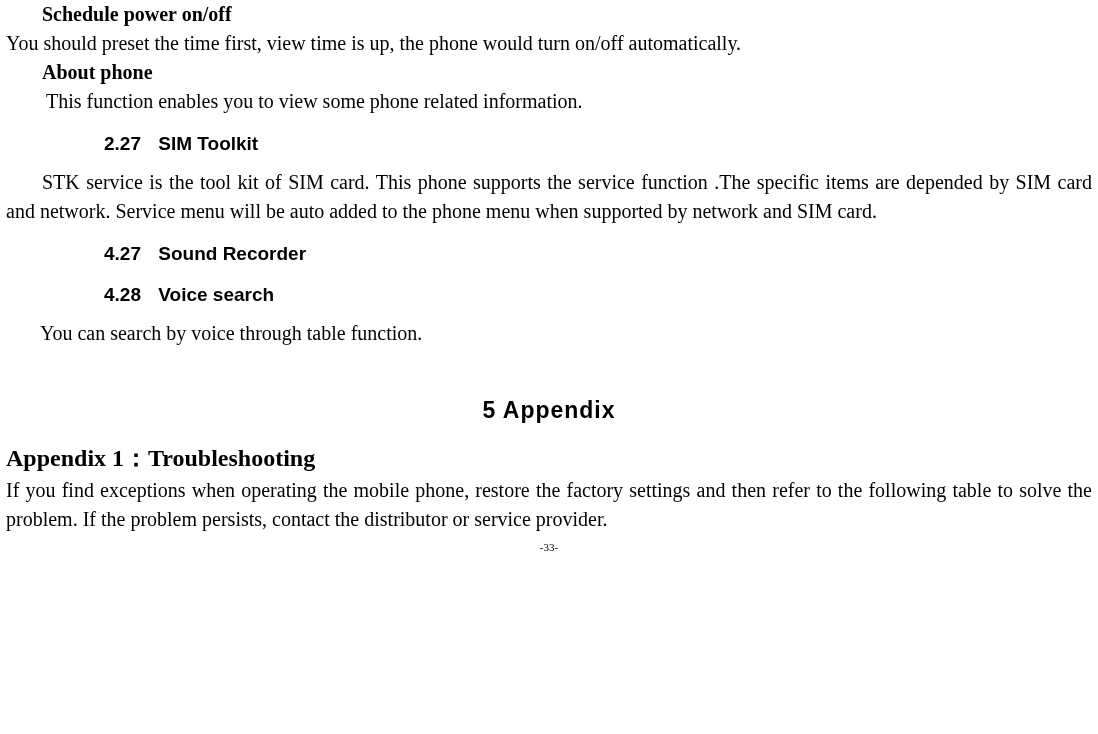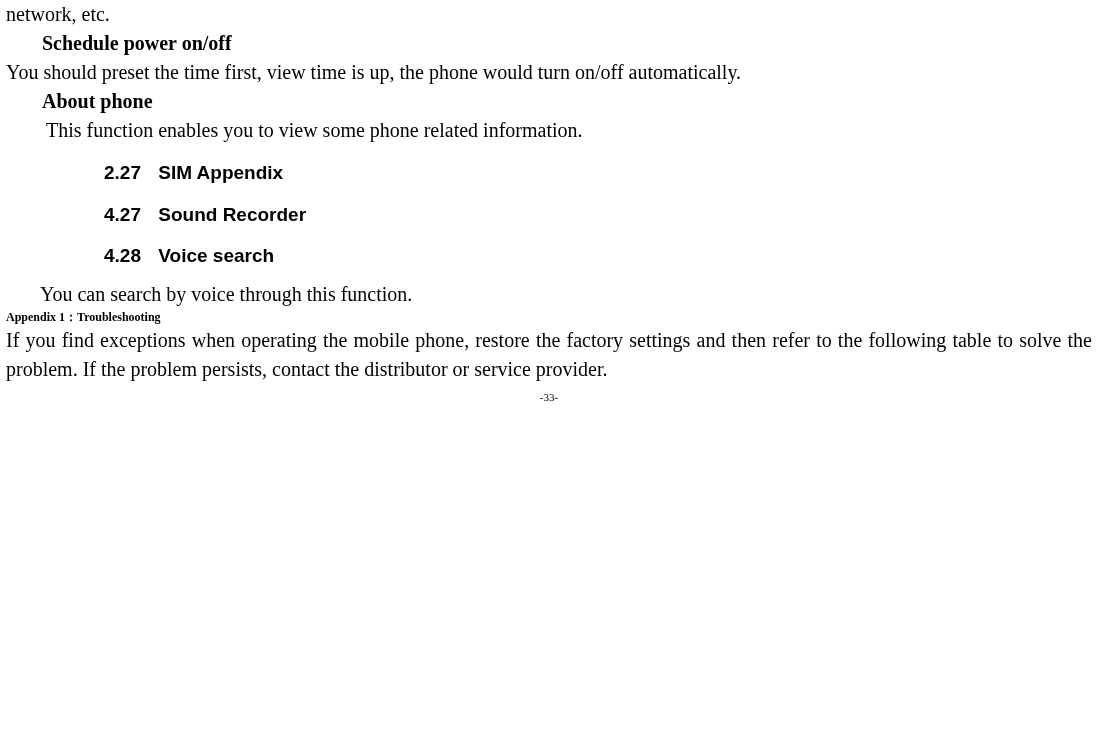--- a/index.html
+++ b/index.html
@@ -48,54 +48,55 @@
       text-align: center;
       font-family: Arial, "Segoe UI", sans-serif;
       font-weight: bold;
       font-size: 23px;
       letter-spacing: 1px;
       margin-top: 46px;
       margin-bottom: 14px;
     }
     .appendix-head {
       font-weight: bold;
-      font-size: 12px;
+      font-size: 24px;
       margin-top: 0;
       margin-bottom: 0;
     }
     .footer {
       text-align: center;
       font-size: 11px;
       margin-top: 6px;
     }
   </style>
 </head>
 <body>
 
 <div class="page">
-  <p class="para">network, etc.</p>
   <p class="para indent-1 bold">Schedule power on/off</p>
   <p class="para">You should preset the time first, view time is up, the phone would turn on/off automatically.</p>
   <p class="para indent-1 bold">About phone</p>
   <p class="para indent-2">This function enables you to view some phone related information.</p>
 
   <div class="section-head indent-3">
     <span class="num">2.27</span>
-    <span>SIM Appendix</span>
+    <span>SIM Toolkit</span>
   </div>
+  <p class="para" style="text-indent:36px;">STK service is the tool kit of SIM card. This phone supports the service function .The specific items are depended by SIM card and network. Service menu will be auto added to the phone menu when supported by network and SIM card.</p>
 
   <div class="section-head indent-3">
     <span class="num">4.27</span>
     <span>Sound Recorder</span>
   </div>
 
   <div class="section-head indent-3">
     <span class="num">4.28</span>
     <span>Voice search</span>
   </div>
-  <p class="para indent-sub">You can search by voice through this function.</p>
+  <p class="para indent-sub">You can search by voice through table function.</p>
 
+  <div class="chapter">5 Appendix</div>
 
   <p class="appendix-head">Appendix 1：Troubleshooting</p>
   <p class="para">If you find exceptions when operating the mobile phone, restore the factory settings and then refer to the following table to solve the problem. If the problem persists, contact the distributor or service provider.</p>
 
   <div class="footer">-33-</div>
 </div>
 
 </body></html>

